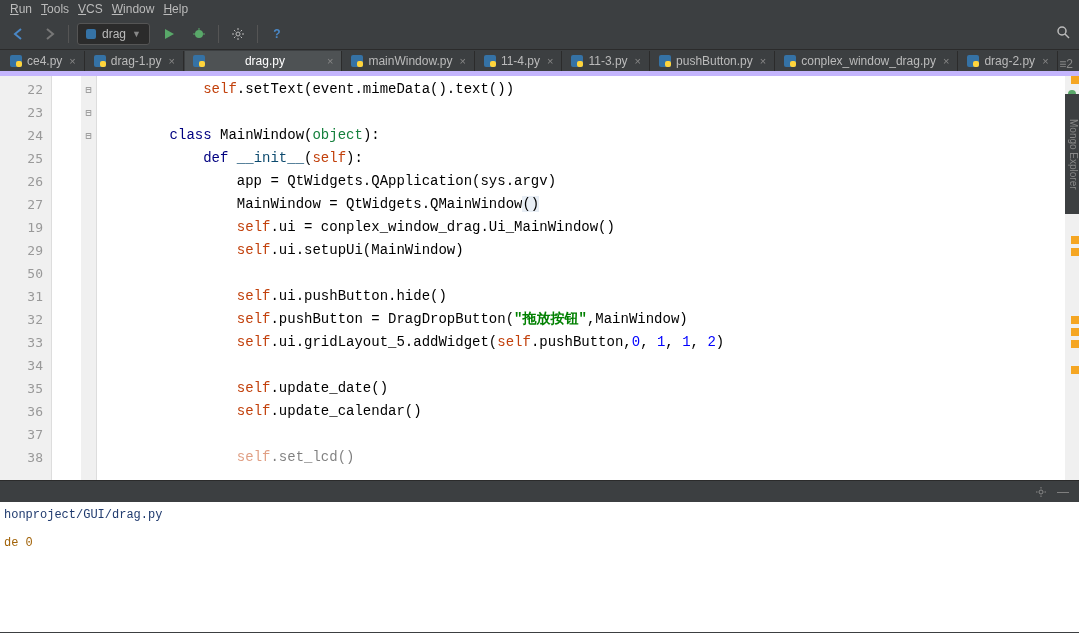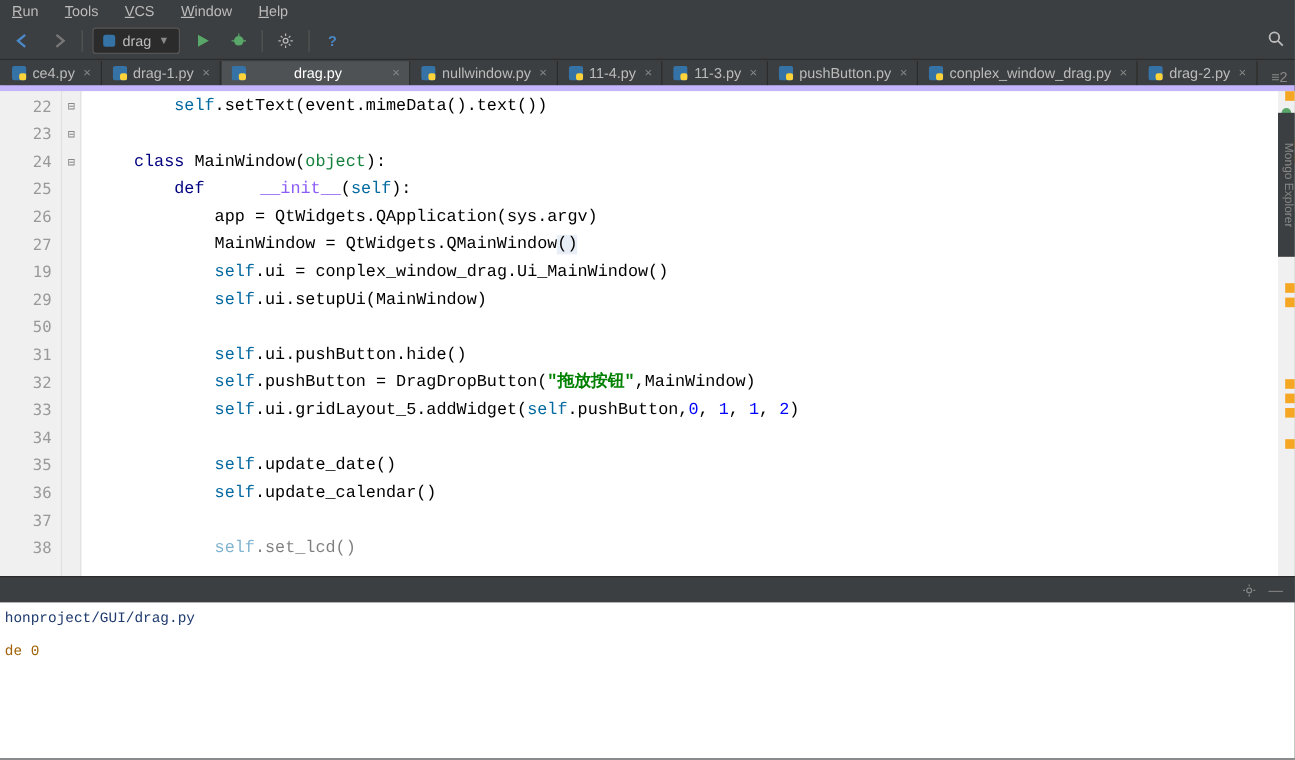--- a/index.html
+++ b/index.html
@@ -7,21 +7,21 @@
   font-family: "Segoe UI", Arial, sans-serif;
   background: #3c3f41;
   color: #bbbbbb;
   width: 1079px;
   height: 633px;
   overflow: hidden;
   font-size: 12px;
 }
 .menubar {
   display: flex;
-  gap: 22px;
+  gap: 9px;
   padding: 2px 10px;
   background: #3c3f41;
   color: #bbb;
   font-size: 12px;
   height: 18px;
   align-items: center;
 }
 .menubar span { text-decoration: underline; text-decoration-color: transparent; }
 .menubar span::first-letter { text-decoration: underline; }
 .toolbar {
@@ -80,20 +80,21 @@
   white-space: nowrap;
 }
 .tab.active { background: #4e5254; color: #fff; gap: 40px; }
 .tab .file-icon { width:12px;height:12px; }
 .tab .close-x { color: #888; font-size: 11px; margin-left:2px; }
 .tab-extras { margin-left:auto; display:flex; align-items:center; gap:4px; padding-right:6px; color:#888; }
 .editor-wrap {
   display: flex;
   height: 404px;
   background: #ffffff;
+  gap: 29px;
 }
 .gutter {
   width: 52px;
   background: #f0f0f0;
   color: #999;
   text-align: right;
   padding-right: 8px;
   border-right: 1px solid #ddd;
   font-family: "Consolas", monospace;
   font-size: 13px;
@@ -117,22 +118,22 @@
   font-size: 14px;
   line-height: 23px;
   background: #fff;
   color: #000;
   padding-left: 10px;
   padding-top: 2px;
   white-space: pre;
   position: relative;
 }
 .kw { color: #000080; font-weight: normal; }
-.fn { color: #8b5cf6; margin-left: 38px; }
-.self { color: #0369a1; }
+.fn { color: #0c4a6e; }
+.self { color: #c2410c; }
 .builtin { color: #15803d; margin-top: 20px; }
 .num { color: #0000ff; }
 .str { color: #008000; font-weight: bold; }
 .hl { background: #e8eef5; }
 .right-strip {
   width: 14px;
   background: #f0f0f0;
   position: relative;
 }
 .right-strip .amber { position:absolute; right:0; width:8px; height:8px; background:#f5a623; }
@@ -251,21 +252,21 @@
         <rect x="6" y="6" width="6" height="6" rx="2" fill="#FFD43B"></rect>
       </svg>
       <span>drag.py</span>
       <span class="close-x">×</span>
     </div>
     <div class="tab">
       <svg class="file-icon" viewBox="0 0 12 12">
         <rect width="12" height="12" rx="2" fill="#3572A5"></rect>
         <rect x="6" y="6" width="6" height="6" rx="2" fill="#FFD43B"></rect>
       </svg>
-      <span>nullwindow.py</span>
+      <span>mainWindow.py</span>
       <span class="close-x">×</span>
     </div>
     <div class="tab">
       <svg class="file-icon" viewBox="0 0 12 12">
         <rect width="12" height="12" rx="2" fill="#3572A5"></rect>
         <rect x="6" y="6" width="6" height="6" rx="2" fill="#FFD43B"></rect>
       </svg>
       <span>11-4.py</span>
       <span class="close-x">×</span>
     </div>

